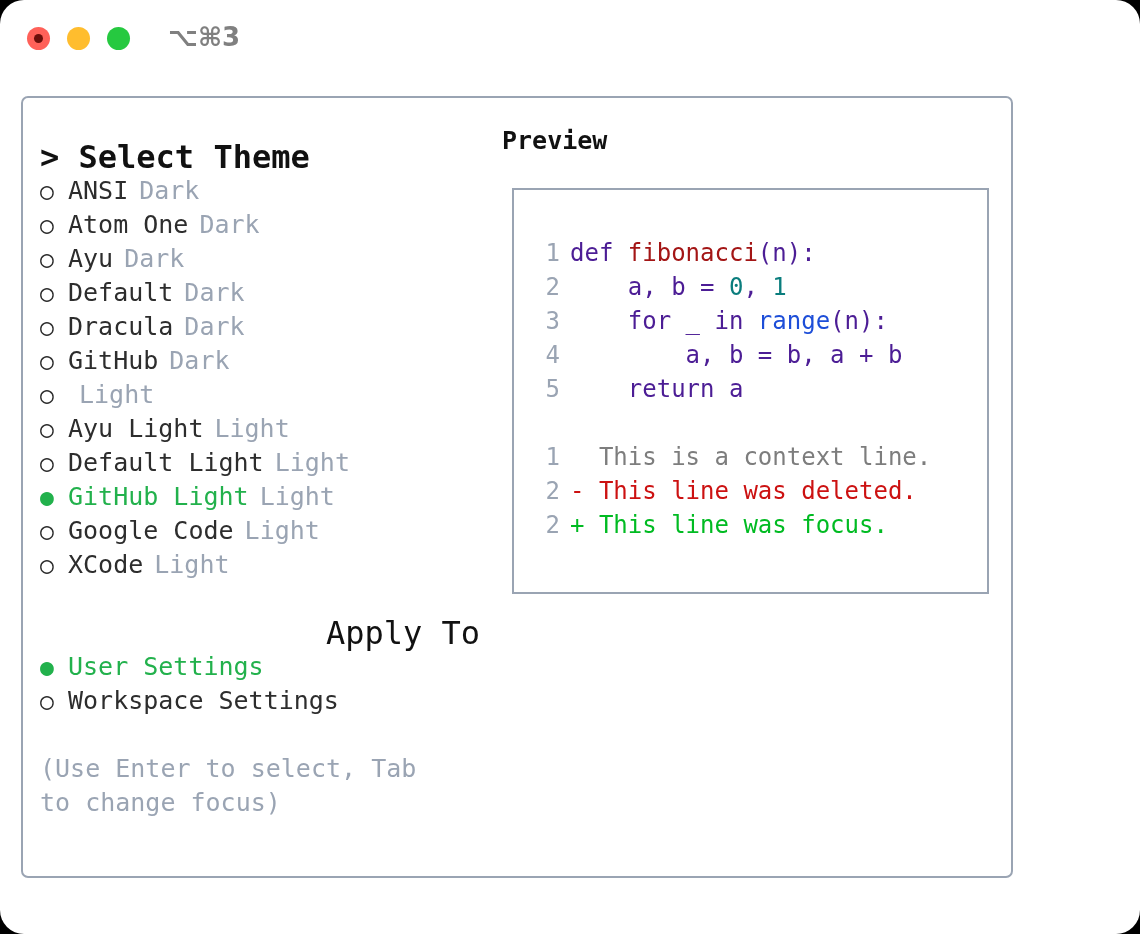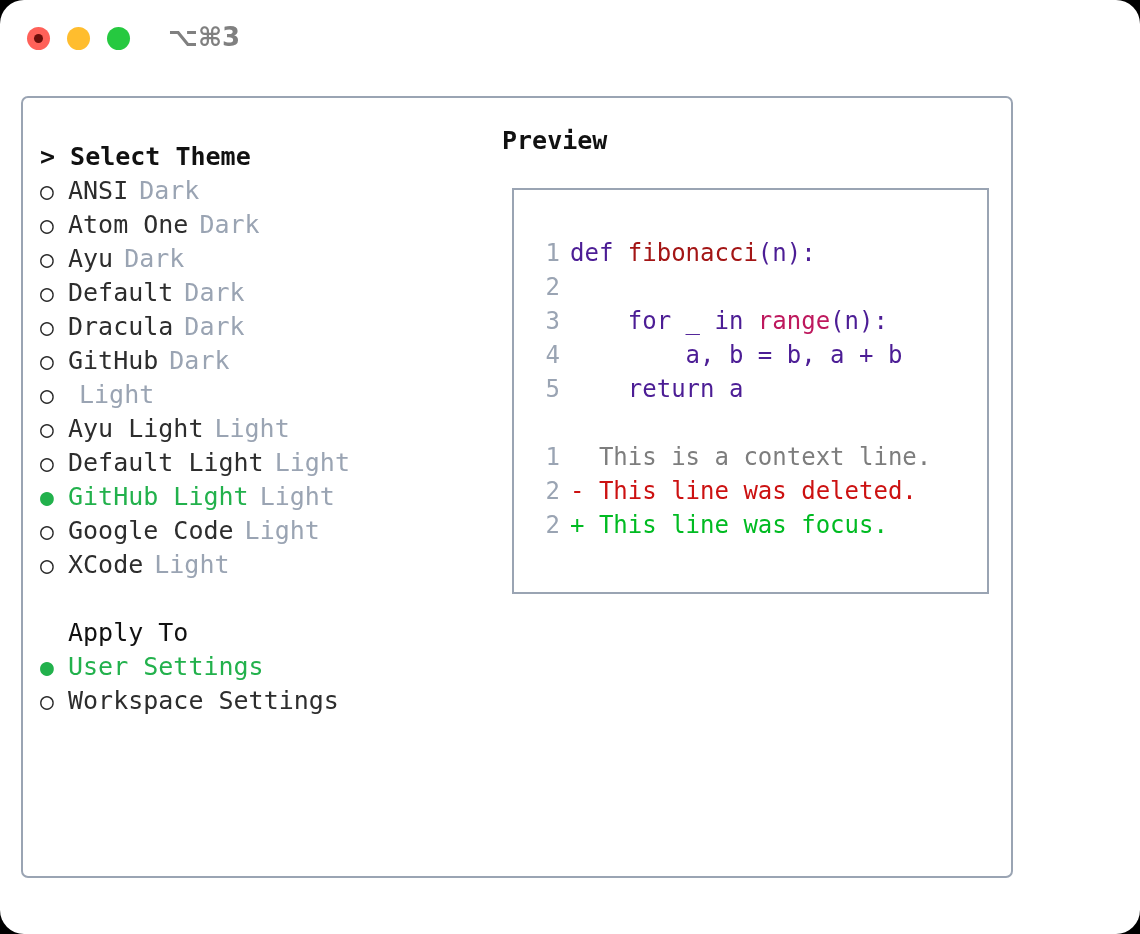--- a/index.html
+++ b/index.html
@@ -77,29 +77,30 @@
 
   
   .left-col {
     position: absolute;
     left: 17px;
     top: 42px;
     width: 440px;
   }
 
   .section-title {
-    font-size: 25px;
+    font-size: 32px;
     font-weight: bold;
     color: #111111;
     line-height: 34px;
     white-space: pre;
   }
   .section-title.plain {
     font-weight: normal;
     padding-left: 28px;
+    text-align: right;
   }
 
   .opt-row {
     display: flex;
     align-items: baseline;
     font-size: 25px;
     line-height: 34px;
     color: #2d2d2d;
     white-space: pre;
   }
@@ -172,21 +173,21 @@
     width: 30px;
     flex: 0 0 30px;
     text-align: right;
     color: #9aa4b3;
     margin-right: 10px;
   }
   .code-text { color: #24292e; }
 
   .tok-fn    { color: #a31515; }
   .tok-num   { color: #0a7d7d; }
-  .tok-call  { color: #be185d; }
+  .tok-call  { color: #1d4ed8; }
   .tok-plain { color: #4c1d95; }
 
   .diff-gap { height: 34px; }
   .diff-ctx { color: #7d7d7d; }
   .diff-del { color: #cc1111; }
   .diff-add { color: #00bb22; }
 </style>
 </head>
 <body>
 
@@ -223,30 +224,31 @@
 
       <div class="section-title plain">Apply To</div>
 
       <div id="apply-list">
           <div class="opt-row selected"><span class="bullet">●</span><span class="opt-label">User Settings</span></div>
           <div class="opt-row"><span class="bullet">○</span><span class="opt-label">Workspace Settings</span></div>
         </div>
 
       <div class="spacer-md"></div>
 
+      <div class="hint">(Use Enter to select, Tab to change focus)</div>
     </div>
 
     <div class="right-col">
       <div class="preview-title">Preview</div>
 
       <div class="code-box">
         <div class="code-inner">
           <div id="code-lines">
               <div class="code-line"><span class="lineno">1</span><span class="code-text"><span class="tok-plain">def </span><span class="tok-fn">fibonacci</span><span class="tok-plain">(n):</span></span></div>
-              <div class="code-line"><span class="lineno">2</span></div>
+              <div class="code-line"><span class="lineno">2</span><span class="code-text"><span class="tok-plain">    a, b = </span><span class="tok-num">0</span><span class="tok-plain">, </span><span class="tok-num">1</span></span></div>
               <div class="code-line"><span class="lineno">3</span><span class="code-text"><span class="tok-plain">    for _ in </span><span class="tok-call">range</span><span class="tok-plain">(n):</span></span></div>
               <div class="code-line"><span class="lineno">4</span><span class="code-text"><span class="tok-plain">        a, b = b, a + b</span></span></div>
               <div class="code-line"><span class="lineno">5</span><span class="code-text"><span class="tok-plain">    return a</span></span></div>
             </div>
           <div class="diff-gap"></div>
           <div id="diff-lines">
               <div class="code-line"><span class="lineno">1</span><span class="diff-ctx">  </span><span class="diff-ctx">This is a context line.</span></div>
               <div class="code-line"><span class="lineno">2</span><span class="diff-del">- </span><span class="diff-del">This line was deleted.</span></div>
               <div class="code-line"><span class="lineno">2</span><span class="diff-add">+ </span><span class="diff-add">This line was focus.</span></div>
             </div>

